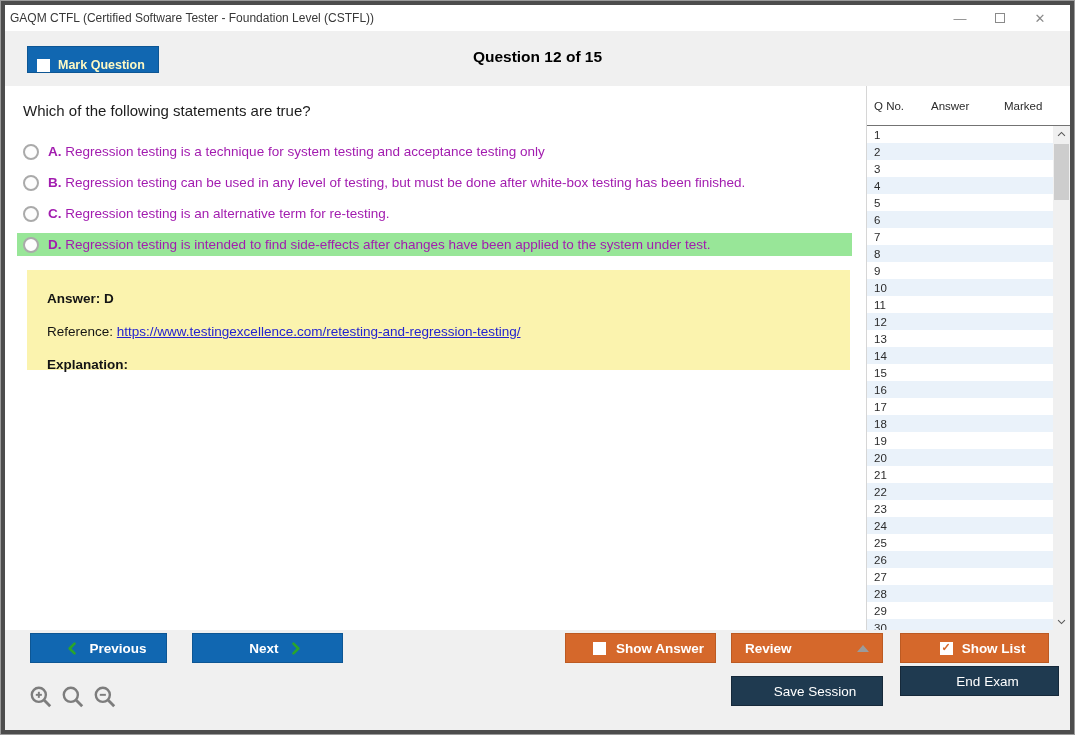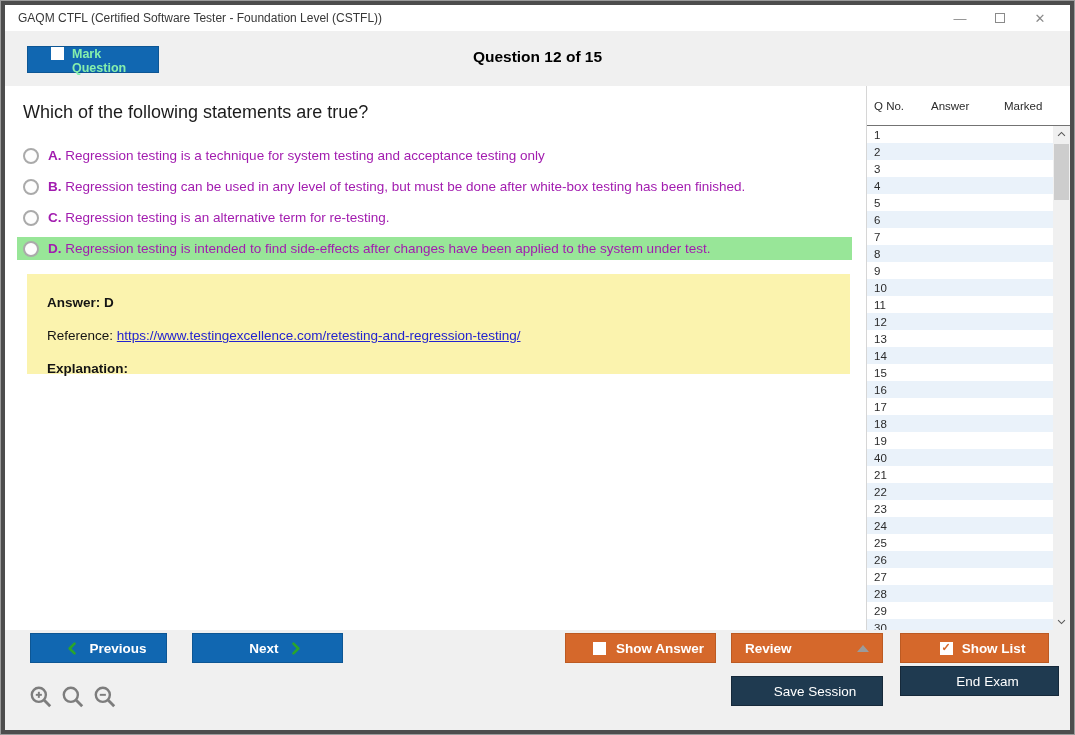--- a/index.html
+++ b/index.html
@@ -7,42 +7,42 @@
 
   .window {
     position:relative; width:1075px; height:735px;
     border:1px solid #9b9b9b; outline:none;
     background:#4d4d4d; padding:4px;
   }
   .window-inner { width:100%; height:100%; background:#fff; display:flex; flex-direction:column; overflow:hidden; }
 
   
   .titlebar { height:26px; background:#fff; display:flex; align-items:center; flex:0 0 auto; }
-  .title-text { font-size:12px; color:#383838; padding-left:13px; }
+  .title-text { font-size:12px; color:#383838; padding-left:5px; }
   .win-controls { margin-left:auto; display:flex; align-items:center; gap:0; padding-right:10px; }
   .win-btn { width:40px; height:24px; display:flex; align-items:center; justify-content:center; color:#8a8a8a; font-size:13px; cursor:pointer; }
   .maxi-box { width:10px; height:10px; border:1px solid #8a8a8a; display:inline-block; }
 
   
   .header { position:relative; height:55px; background:#f0f0f0; flex:0 0 auto; }
   .btn-mark {
     position:absolute; left:22px; top:15px; width:132px; height:27px;
-    background:#1167b1; border:1px solid #0d5694; color:#86efac;
-    display:flex; align-items:flex-start; padding-left:23px; gap:8px; cursor:pointer;
+    background:#1167b1; border:1px solid #0d5694; color:#fef9c3;
+    display:flex; align-items:flex-end; padding-left:9px; gap:8px; cursor:pointer;
   }
   .btn-mark .label { font-size:12.5px; font-weight:bold; }
   .checkbox { width:13px; height:13px; background:#fff; border:1px solid #fff; display:inline-flex; align-items:center; justify-content:center; font-size:11px; font-weight:bold; color:transparent; flex:0 0 auto; }
   .checkbox.checked { color:#d5682b; }
   .checkbox.checked::after { content:"✓"; margin-top:-1px; }
   .q-counter { position:absolute; left:0; right:0; top:17px; text-align:center; font-size:15.5px; font-weight:bold; color:#000; }
 
   
   .main { display:flex; flex:1 1 auto; background:#fff; min-height:0; }
   .content { flex:1 1 auto; padding:0 0 0 18px; }
-  .question-text { margin-top:16px; font-size:18px; color:#1c1c1c; }
+  .question-text { margin-top:16px; font-size:15px; color:#1c1c1c; }
 
   .options { margin-top:21px; margin-left:-6px; margin-right:14px; }
   .option { display:flex; align-items:center; gap:9px; padding:3px 6px; min-height:23px; margin-bottom:8px; cursor:pointer; }
   .option.highlighted { background:#98e698; }
   .radio { width:16px; height:16px; border-radius:50%; background:#fdfdfd; border:2px solid #aaa; flex:0 0 auto; cursor:pointer; }
   .option-text { font-size:13.5px; color:#a21caf; }
   .option-text b { font-weight:bold; }
 
   .answer-box { margin:14px 14px 0 4px; width:823px; height:100px; background:#fbf3ae; padding:21px 20px 0 20px; }
   .answer-box .line { font-size:13.5px; color:#141414; margin-bottom:18px; }
@@ -237,21 +237,21 @@
     <span>18</span>
     <span></span>
     <span></span>
   </div>
               <div class="list-row">
     <span>19</span>
     <span></span>
     <span></span>
   </div>
               <div class="list-row">
-    <span>40</span>
+    <span>20</span>
     <span></span>
     <span></span>
   </div>
               <div class="list-row">
     <span>21</span>
     <span></span>
     <span></span>
   </div>
               <div class="list-row">
     <span>22</span>

